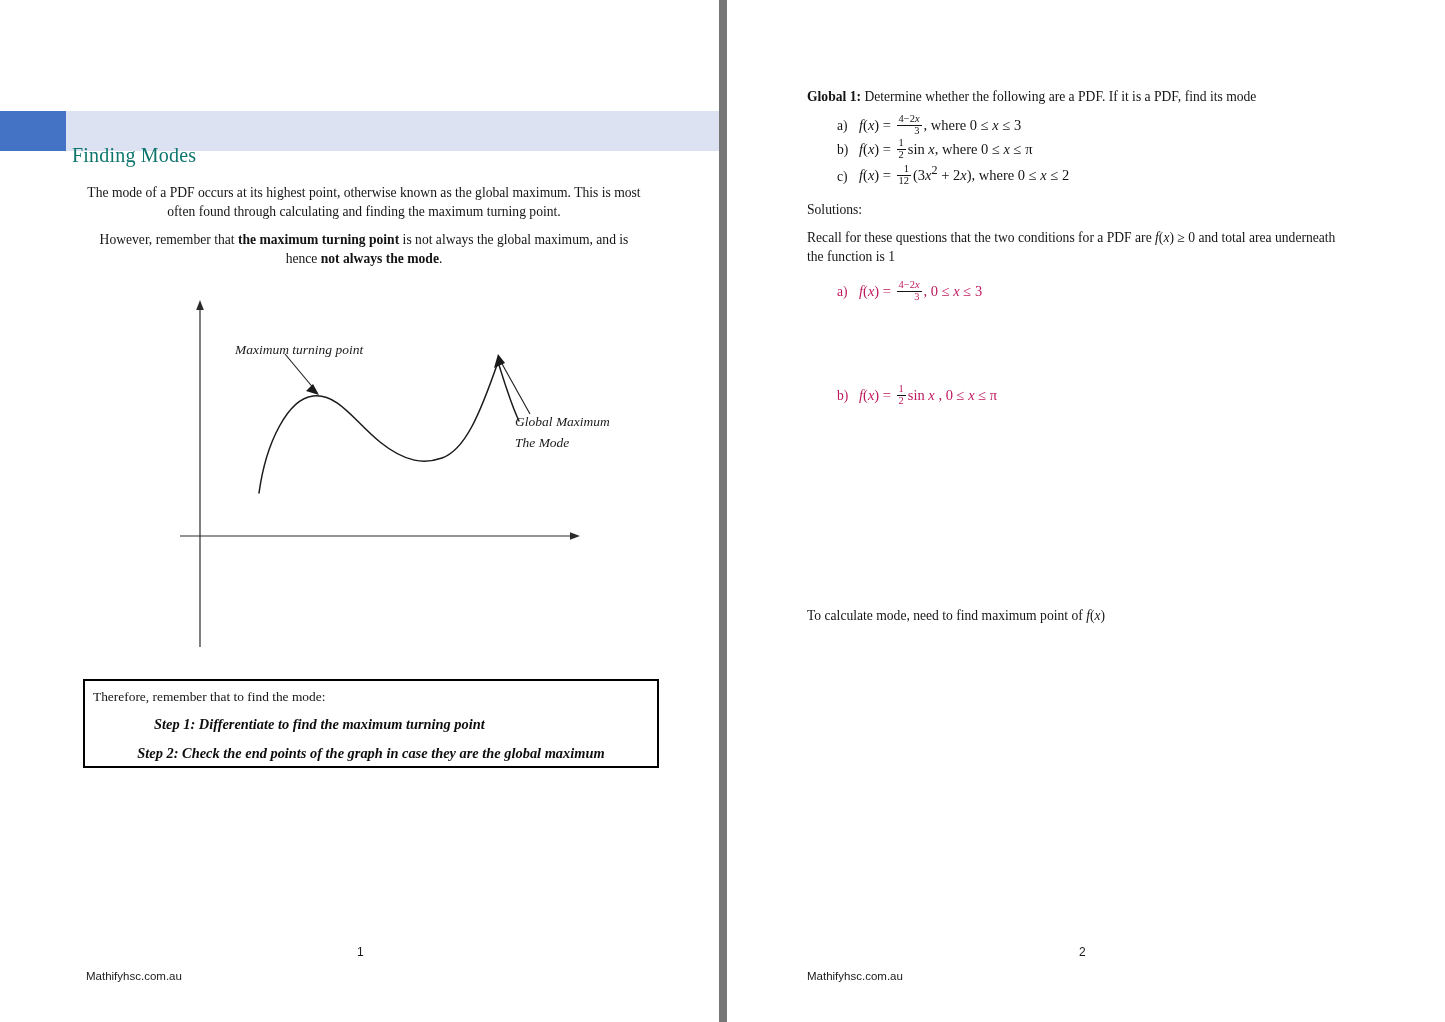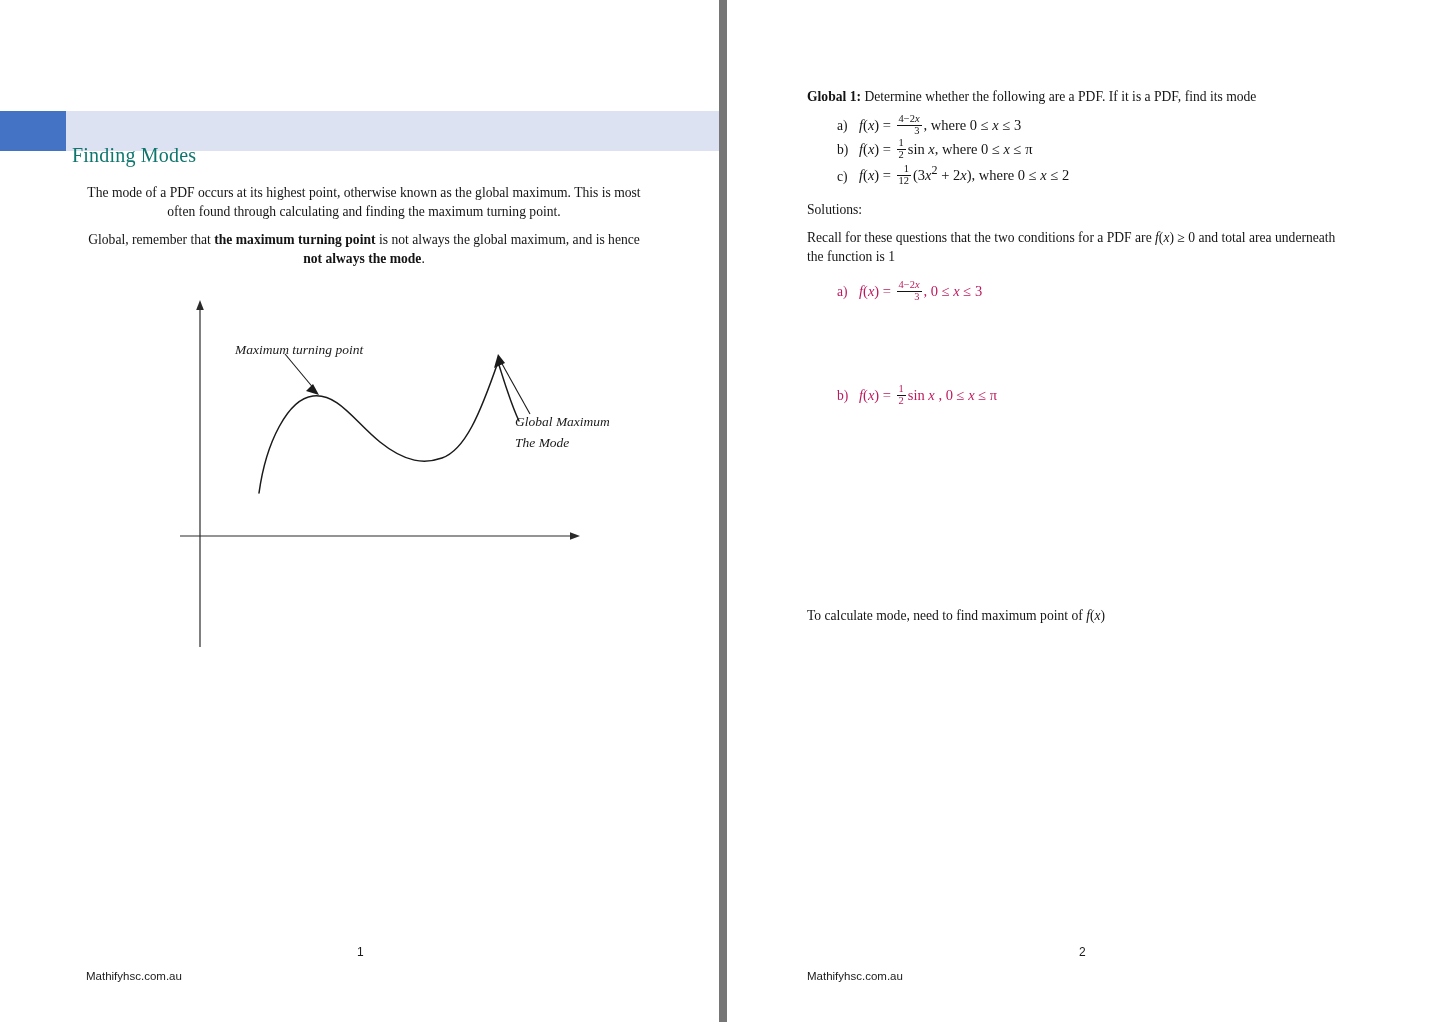--- a/index.html
+++ b/index.html
@@ -217,21 +217,21 @@
 <body>
 
 <div class="page" id="page-left">
 
   <div class="heading-band"></div>
   <div class="heading-swatch"></div>
   <div class="heading-text">Finding Modes</div>
 
   <div class="para" id="para-1">The mode of a PDF occurs at its highest point, otherwise known as the global maximum. This is most often found through calculating and finding the maximum turning point.</div>
 
-  <div class="para" id="para-2"><span>Global, remember that </span><b>the maximum turning point</b><span> is not always the global maximum, and is hence </span><b>not always the mode</b><span>.</span></div>
+  <div class="para" id="para-2"><span>However, remember that </span><b>the maximum turning point</b><span> is not always the global maximum, and is hence </span><b>not always the mode</b><span>.</span></div>
 
 
   <div class="diagram">
     <svg width="430" height="360" viewBox="0 0 430 360" xmlns="http://www.w3.org/2000/svg">
 
       <line x1="20" y1="12" x2="20" y2="355" stroke="#2a2a2a" stroke-width="1.2"></line>
       <polygon points="20,8 16.2,18 23.8,18" fill="#2a2a2a"></polygon>
 
       <line x1="0" y1="244" x2="395" y2="244" stroke="#2a2a2a" stroke-width="1.2"></line>
       <polygon points="400,244 390,240.2 390,247.8" fill="#2a2a2a"></polygon>
@@ -245,20 +245,29 @@
 
       <line x1="350" y1="122" x2="321" y2="70" stroke="#1a1a1a" stroke-width="1.1"></line>
       <polygon points="318,62 314,76 325,71" fill="#1a1a1a"></polygon>
 
       <text class="diag-label" x="55" y="62">Maximum turning point</text>
       <text class="diag-label" x="335" y="134">Global Maximum,</text>
       <text class="diag-label" x="335" y="155">The Mode</text>
     </svg>
   </div>
 
+  <div class="summary-box">
+    <div class="sum-intro">Therefore, remember that to find the mode:</div>
+    <div class="sum-step" id="sum-step-1">
+      <span>Step 1: Differentiate to find the maximum turning point</span>
+    </div>
+    <div class="sum-step" id="sum-step-2">
+      <span>Step 2: Check the end points of the graph in case they are the global maximum</span>
+    </div>
+  </div>
 
   <div class="footer-page" id="footer-page-left">1</div>
   <div class="footer-site" id="footer-site-left">Mathifyhsc.com.au</div>
 </div>
 
 <div class="page-divider"></div>
 
 <div class="page" id="page-right">
 
   <div class="rtext" id="ex-title"><b>Global 1:</b><span> Determine whether the following are a PDF. If it is a PDF, find its mode</span></div>

